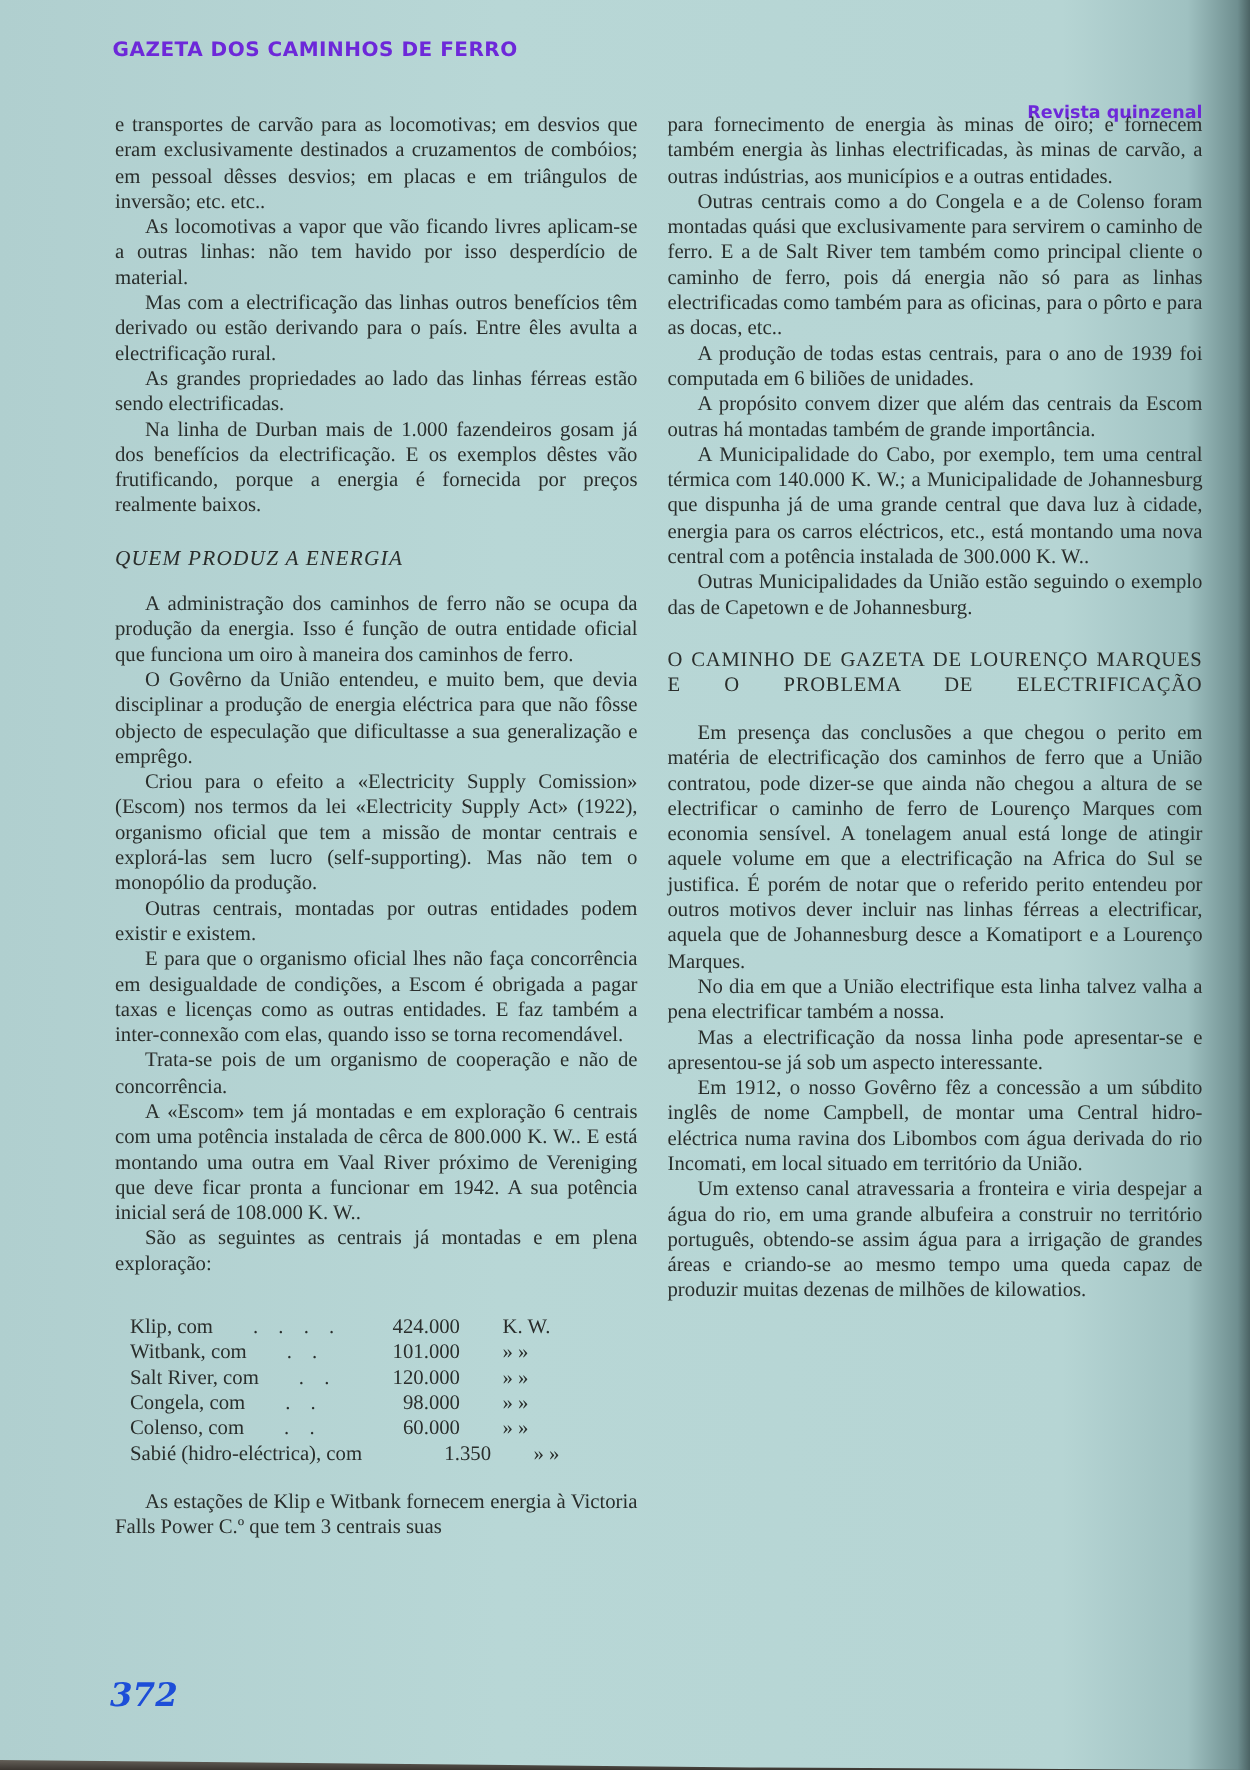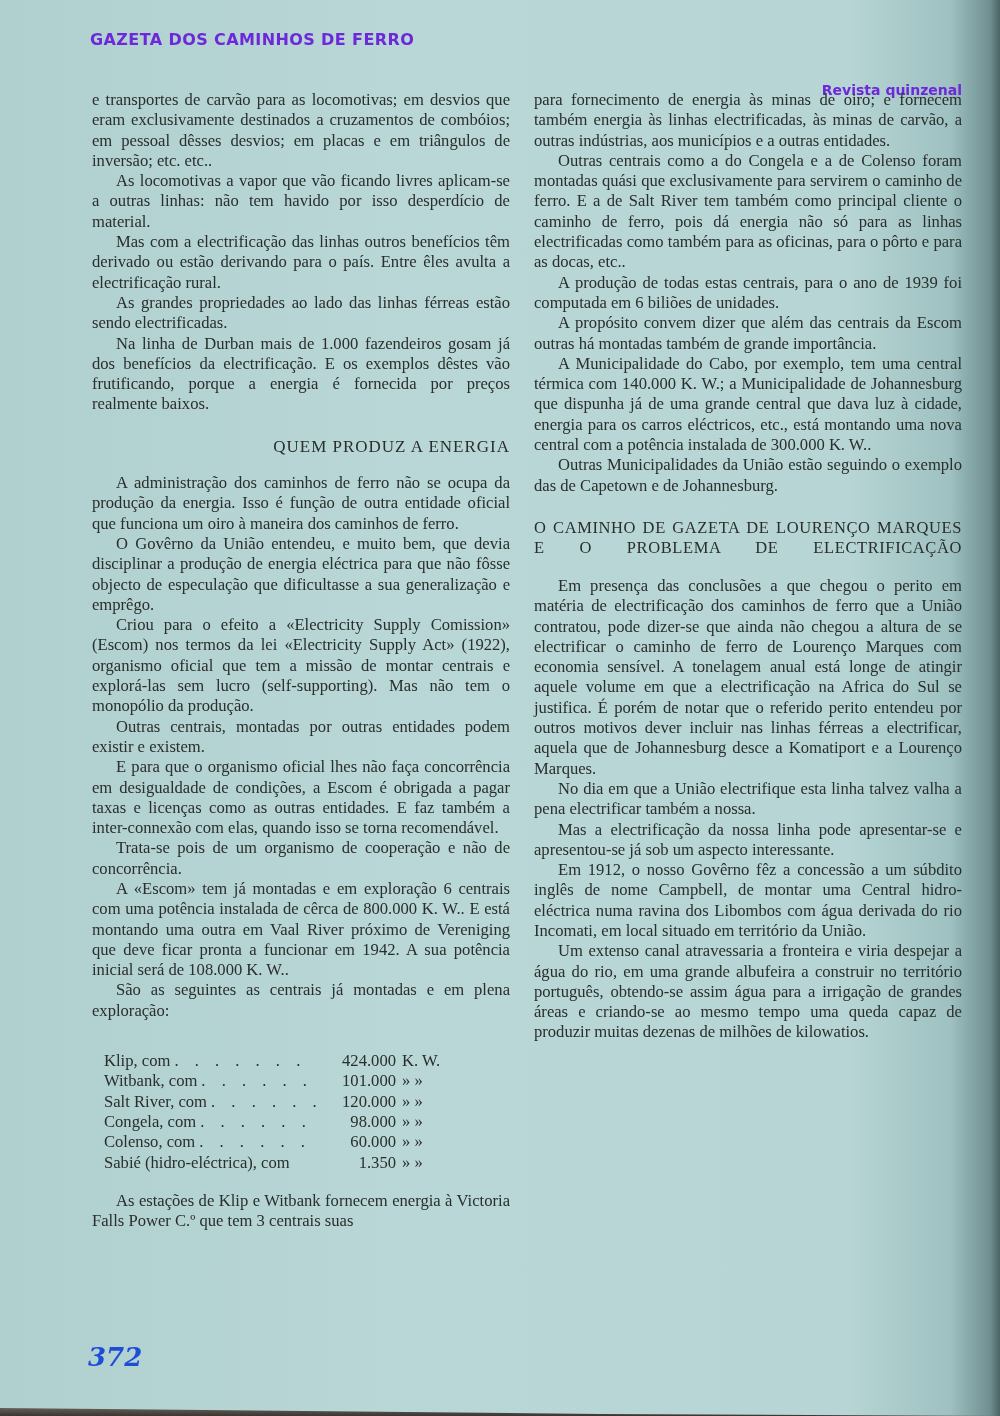--- a/index.html
+++ b/index.html
@@ -29,30 +29,31 @@
   .col {
     position: absolute; top: 90px;
     font-size: 16.6px; line-height: 20.3px;
   }
   .col-left { left: 92px; width: 418px; }
   .col-right { left: 534px; width: 428px; }
 
   p { margin: 0; text-align: justify; text-indent: 0; }
   p.indent { text-indent: 24px; }
   .section-head {
-    text-align: right; font-size: 17px; letter-spacing: 1px;
+    text-align: left; font-size: 17px; letter-spacing: 1px;
     margin: 22px 0 16px 0;
+    font-style: italic;
   }
   .section-head-2 {
     text-align: justify; text-align-last: justify; font-size: 16.5px; letter-spacing: 0.6px;
     margin: 22px 0 18px 0; line-height: 20px;
   }
 
   .stations { margin: 30px 0 18px 12px; width: 360px; }
-  .station-row { display: flex; align-items: flex-start; height: 20.3px; }
+  .station-row { display: flex; align-items: flex-start; height: 20.3px; gap: 28px; }
   .station-name { white-space: nowrap; }
   .station-dots { flex: 1; overflow: hidden; white-space: nowrap; letter-spacing: 6px; padding-left: 4px; }
   .station-value { width: 72px; text-align: right; white-space: nowrap; }
   .station-unit { width: 62px; padding-left: 6px; white-space: nowrap; }
 
   .page-number {
     position: absolute; left: 88px; top: 1342px;
     font-family: "DejaVu Serif", serif; font-style: italic; font-weight: bold;
     font-size: 26px; color: #1d4ed8;
   }

